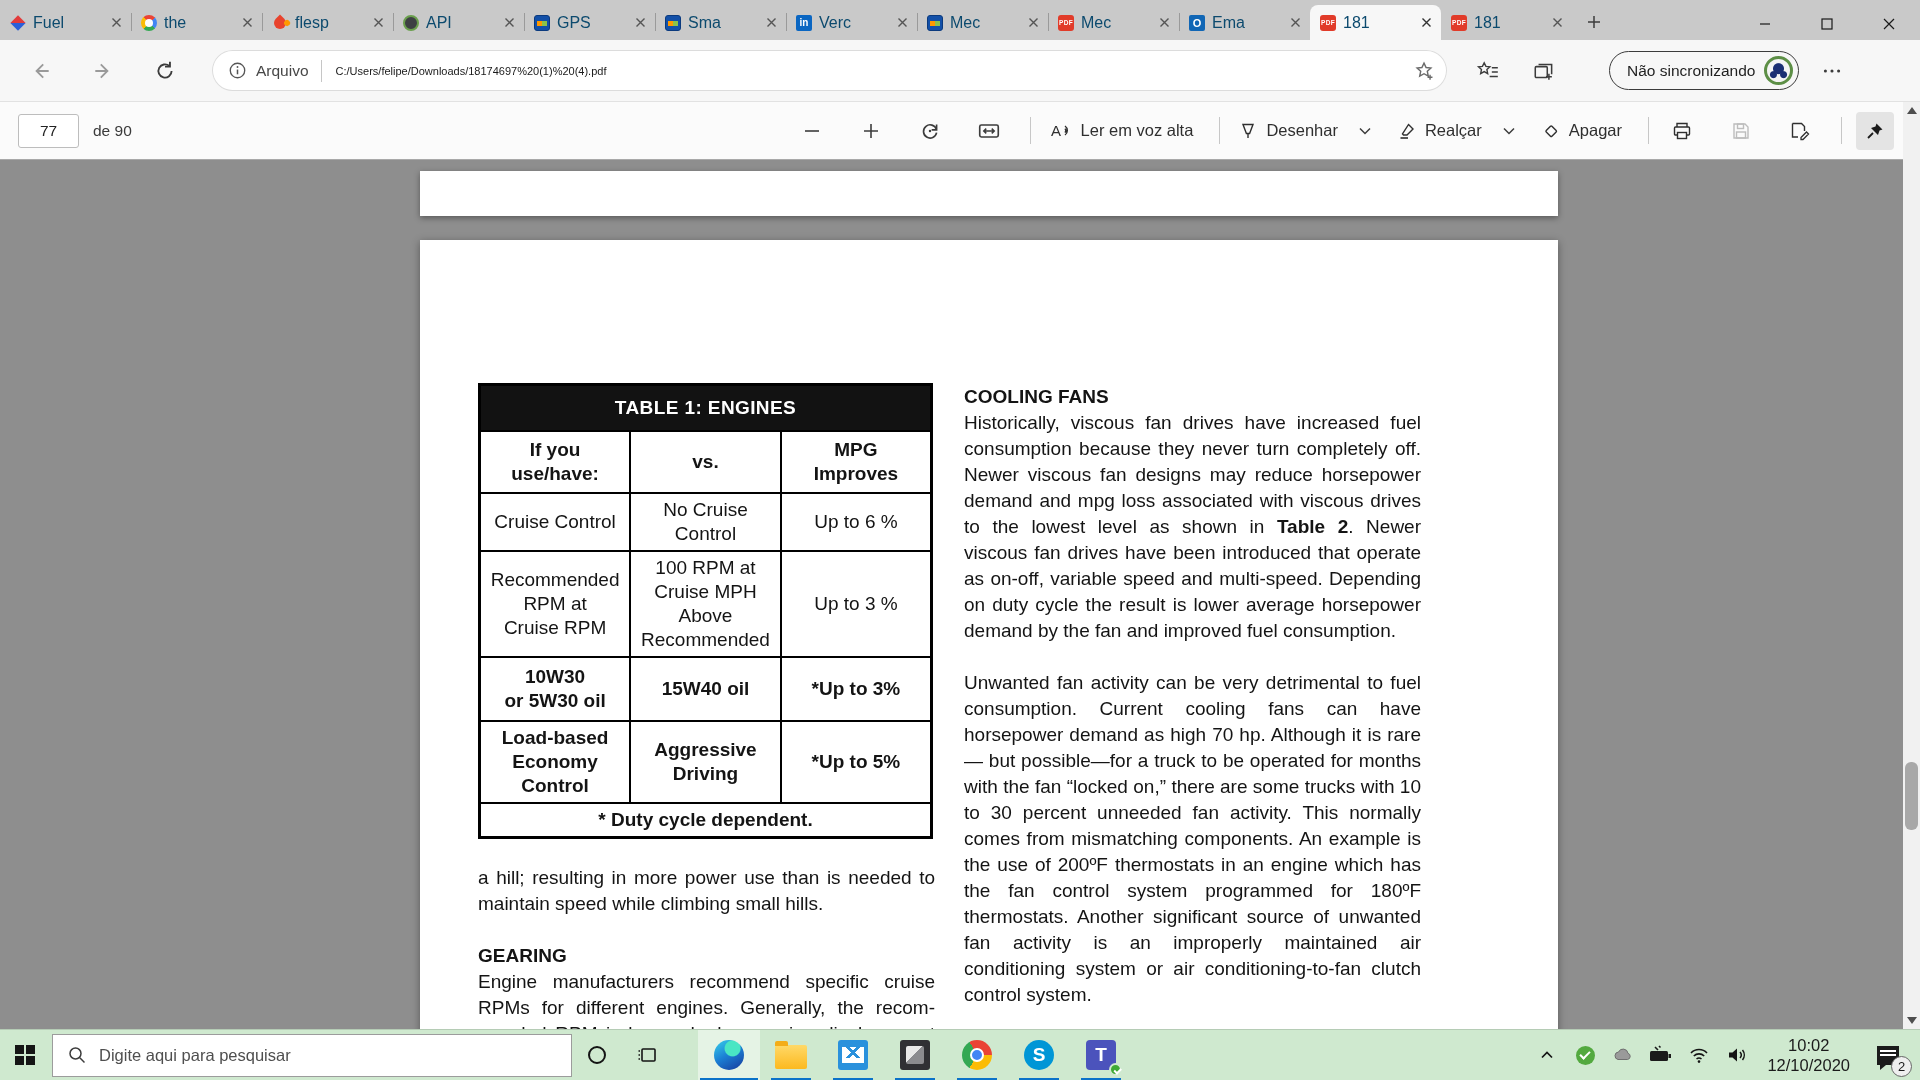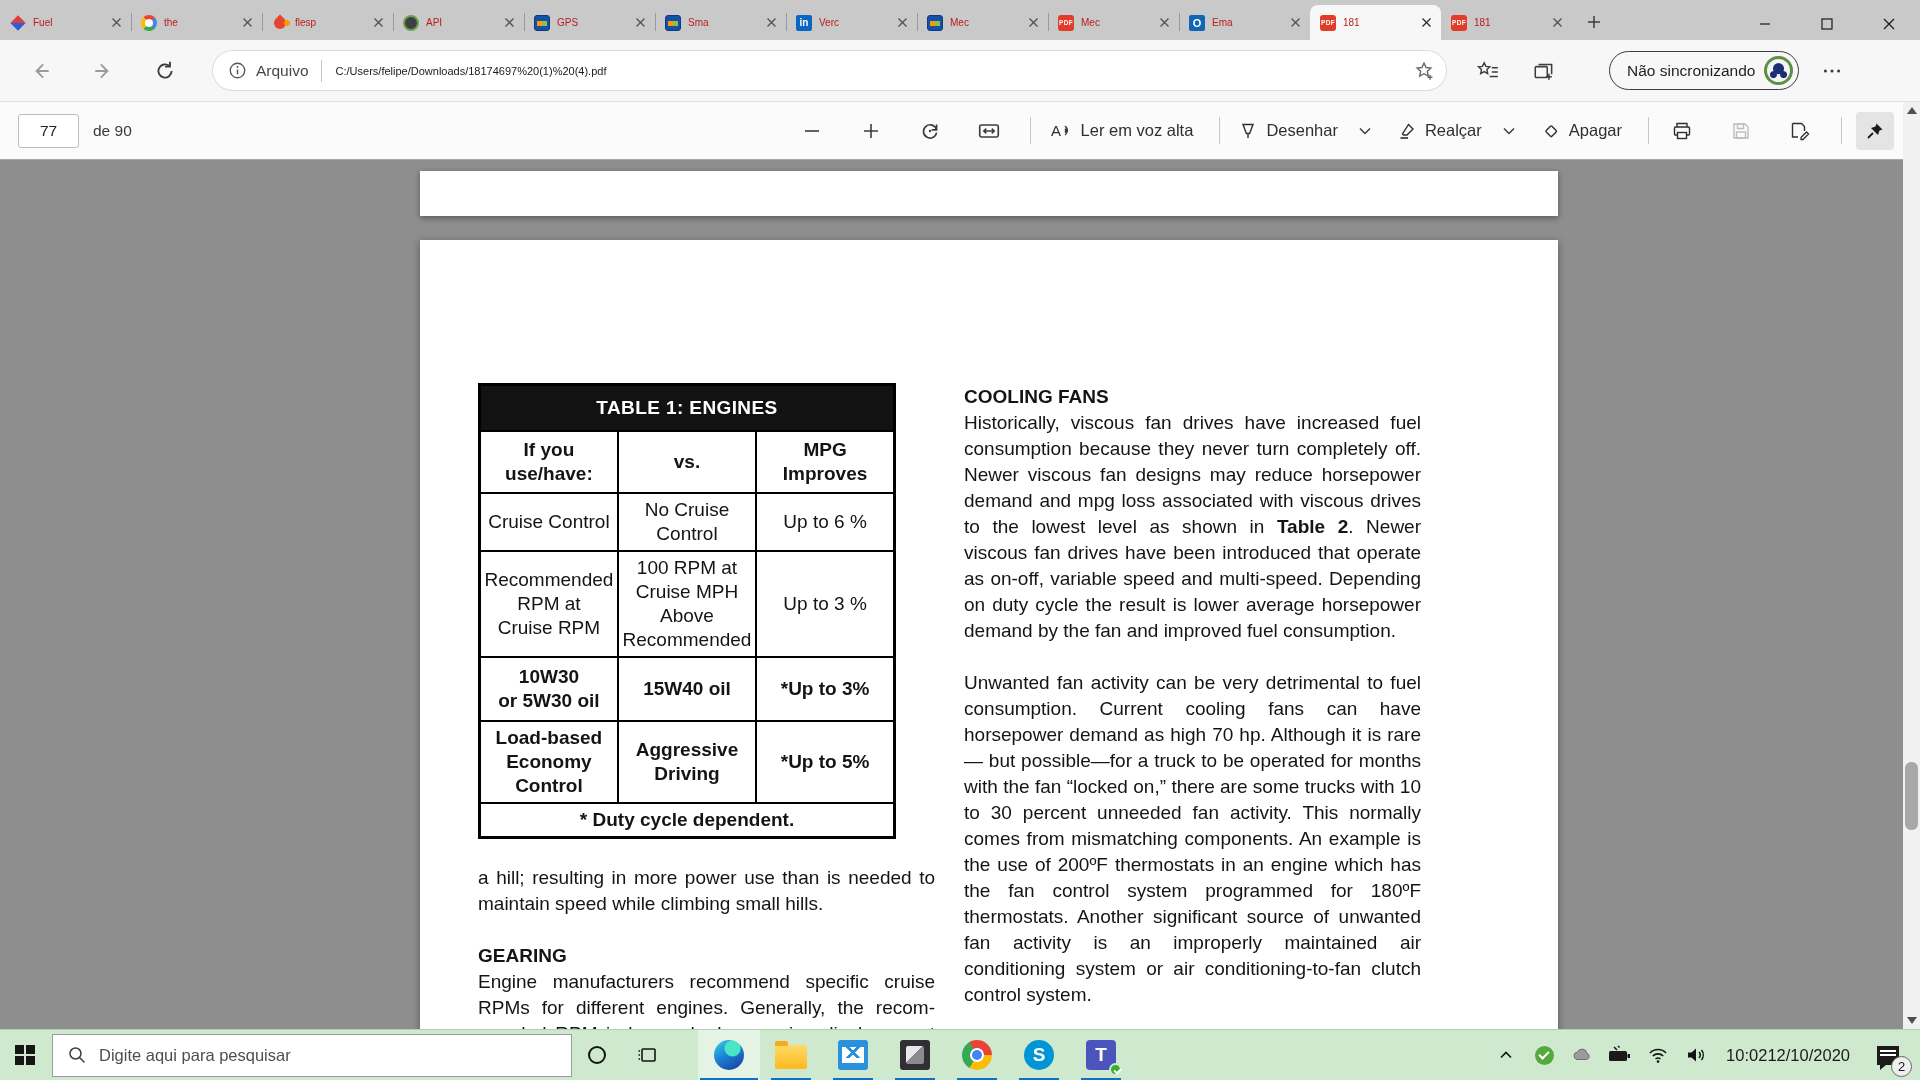--- a/index.html
+++ b/index.html
@@ -6,21 +6,21 @@
   html,body{width:1920px;height:1080px;overflow:hidden}
   body{font-family:"Liberation Sans",sans-serif;-webkit-font-smoothing:antialiased}
   .screen{position:relative;width:1920px;height:1080px;background:#8e8e8e;overflow:hidden}
 
   
   .tabbar{position:absolute;top:0;left:0;right:0;height:40px;background:#c9c9c9;display:flex;align-items:flex-end;padding-top:5px}
   .tabs{display:flex;height:35px;flex:0 1 auto;min-width:0}
   .tab{width:131px;min-width:0;height:35px;display:flex;align-items:center;padding:0 6px 0 10px;gap:7px;position:relative;cursor:default}
   .tab:not(.active)+.tab:not(.active)::before{content:"";position:absolute;left:0;top:8px;height:18px;width:1px;background:#9a9a9a}
   .tab.active{background:#f7f7f7;border-radius:8px 8px 0 0;z-index:2}
-  .tab-title{flex:1;font-size:10px;color:#b91c1c;white-space:nowrap;overflow:hidden}
+  .tab-title{flex:1;font-size:16px;color:#0c4a6e;white-space:nowrap;overflow:hidden}
   .tab-close{flex:0 0 18px;height:18px;display:flex;align-items:center;justify-content:center;border-radius:4px}
   .fav{width:16px;height:16px;flex:0 0 16px;position:relative;display:inline-block}
   .fav-fuel{width:12px;height:12px;flex:0 0 12px;margin:2px;background:linear-gradient(135deg,#e23b3b 0 50%,#2b5fd9 50% 100%);transform:rotate(45deg) scale(.9)}
   .fav-google{border-radius:50%;background:conic-gradient(from -45deg,#ea4335 0 25%,#4285f4 25% 50%,#34a853 50% 75%,#fbbc05 75% 100%)}
   .fav-google::after{content:"";position:absolute;inset:4px;background:#fdfdfd;border-radius:50%}
   .fav-flespi{width:12px;height:12px;flex:0 0 12px;margin:2px;background:#e8432d;border-radius:50% 0 50% 50%;transform:rotate(-45deg)}
   .fav-flespi::after{content:"";position:absolute;width:6px;height:6px;background:#ff9800;border-radius:50%;right:-2px;bottom:-2px}
   .fav-api{background:#3d4043;border-radius:50%;border:2px solid #6a9f4d}
   .fav-map{background:#1350a8;border-radius:3px;border:1px solid #0b3a7e}
   .fav-map::before{content:"";position:absolute;left:2px;top:5px;width:5px;height:5px;background:#ff9800}
@@ -62,21 +62,21 @@
   .content{position:absolute;top:160px;left:0;right:0;bottom:51px;background:#8e8e8e;overflow:hidden}
   .page-strip{position:absolute;left:420px;top:11px;width:1138px;height:45px;background:#fff;box-shadow:0 2px 6px rgba(0,0,0,.38)}
   .page{position:absolute;left:420px;top:80px;width:1138px;height:1250px;background:#fff;box-shadow:0 2px 8px rgba(0,0,0,.38);color:#141414}
   .doc-col-left{position:absolute;left:58px;top:143px;width:457px}
   .doc-col-right{position:absolute;left:544px;top:140px;width:457px}
   .doc-p{font-size:19px;line-height:26px;text-align:justify}
   .doc-h{font-size:19px;line-height:26px;font-weight:700;margin-top:26px}
   .doc-col-right .doc-h{margin-top:4px}
   .doc-p+.doc-p{margin-top:26px}
   .b{font-weight:700}
-  table.eng{width:418px;border-collapse:collapse;border:3px solid #000;table-layout:fixed}
+  table.eng{width:455px;border-collapse:collapse;border:3px solid #000;table-layout:fixed}
   table.eng td,table.eng th{border:2.5px solid #000;text-align:center;vertical-align:middle;font-size:19px;line-height:24px;white-space:pre-line;padding:4px 2px}
   .tbl-title{background:#121212;color:#fff;font-size:20.5px;font-weight:700;height:46px;letter-spacing:.4px}
   .tbl-head td{font-weight:700;height:62px}
   .r1 td{height:58px}
   .r2 td{height:106px}
   .r3 td{height:64px;font-weight:700}
   .r4 td{height:60px;font-weight:700}
   .tbl-foot td{height:34px;text-align:right;font-weight:700;padding-right:8px}
   .mt22{margin-top:26px}
 
@@ -117,21 +117,21 @@
   .ic-skype{border-radius:50%;background:#0096d6}
   .ic-skype::after{content:"S";position:absolute;inset:0;color:#fff;font:700 19px/30px "Liberation Sans",sans-serif;text-align:center}
   .ic-teams{border-radius:4px;background:#4b53bc}
   .ic-teams::after{content:"T";position:absolute;inset:0;color:#fff;font:700 19px/30px "Liberation Sans",sans-serif;text-align:center}
   .badge-ok{position:absolute;right:10px;bottom:5px;width:13px;height:13px;border-radius:50%;background:#3faa34;border:2px solid #cfe9cf}
   .badge-ok::after{content:"";position:absolute;left:2.5px;top:3.5px;width:5px;height:2.5px;border-left:2px solid #fff;border-bottom:2px solid #fff;transform:rotate(-45deg)}
   .tray{margin-left:auto;display:flex;align-items:center;gap:2px;padding-right:6px}
   .tray-btn{width:36px;height:51px;display:flex;align-items:center;justify-content:center}
   .chk{width:19px;height:19px;border-radius:50%;background:#53a93f;position:relative}
   .chk::after{content:"";position:absolute;left:4.5px;top:5.5px;width:8px;height:4px;border-left:2.5px solid #fff;border-bottom:2.5px solid #fff;transform:rotate(-45deg)}
-  .clock{display:flex;align-items:center;justify-content:center;font-size:16.5px;line-height:20px;color:#1b1b1b;padding:0 10px;white-space:nowrap}
+  .clock{display:flex;flex-direction:column;align-items:center;justify-content:center;font-size:16.5px;line-height:20px;color:#1b1b1b;padding:0 10px;white-space:nowrap}
   .notif{position:relative;width:52px;height:51px;display:flex;align-items:center;justify-content:center}
   .notif-box{width:22px;height:19px;background:#1b1b1b;position:relative}
   .notif-box::before{content:"";position:absolute;left:3px;top:4px;right:3px;height:2px;background:#fff;box-shadow:0 4px 0 #fff}
   .notif-box::after{content:"";position:absolute;left:3px;bottom:-5px;border-left:6px solid #1b1b1b;border-bottom:5px solid transparent}
   .notif-badge{position:absolute;right:2px;bottom:4px;width:21px;height:21px;border-radius:50%;background:#efefef;border:1px solid #666;color:#1b1b1b;font-size:13px;display:flex;align-items:center;justify-content:center}
   svg{display:block}
 </style>
 </head>
 <body>
 

